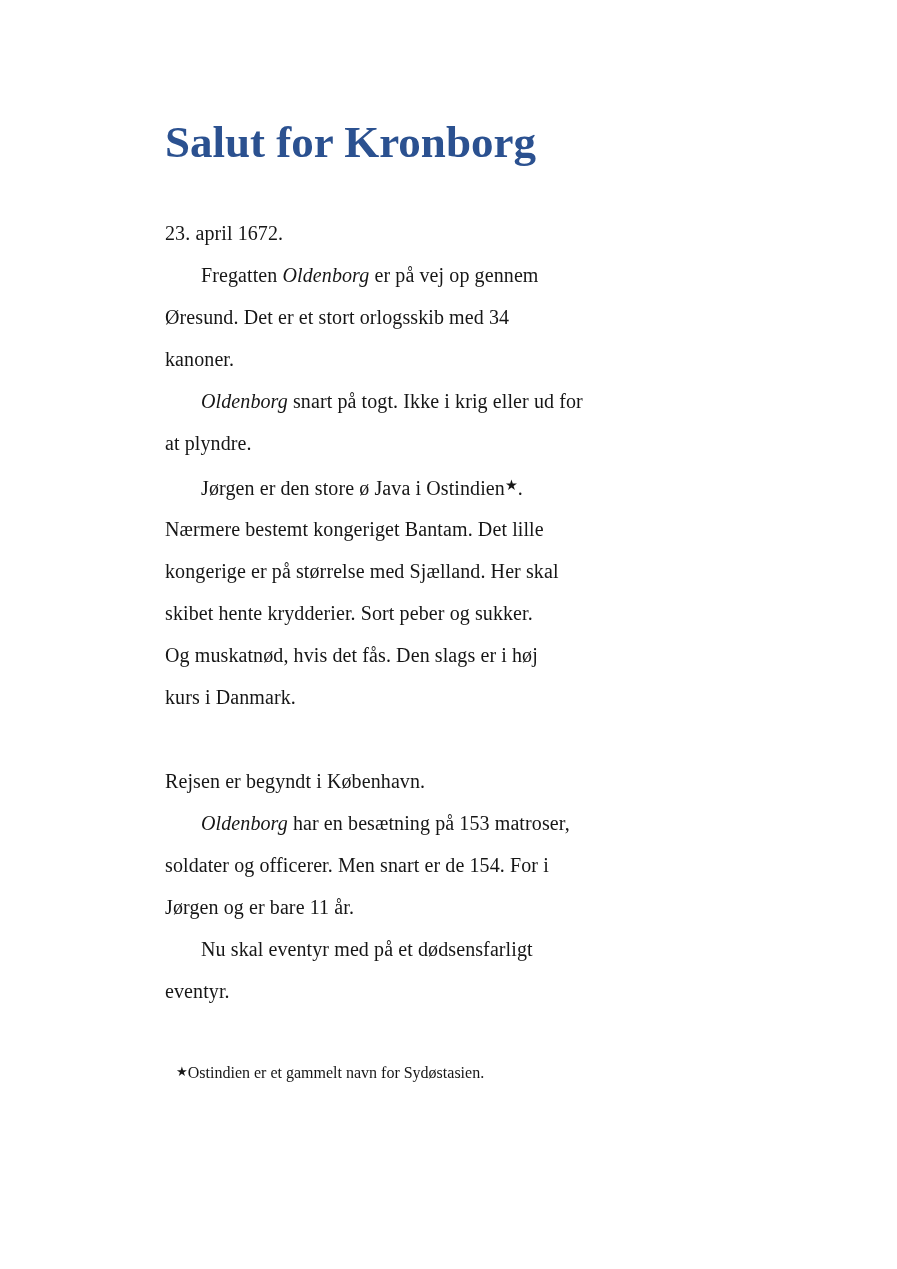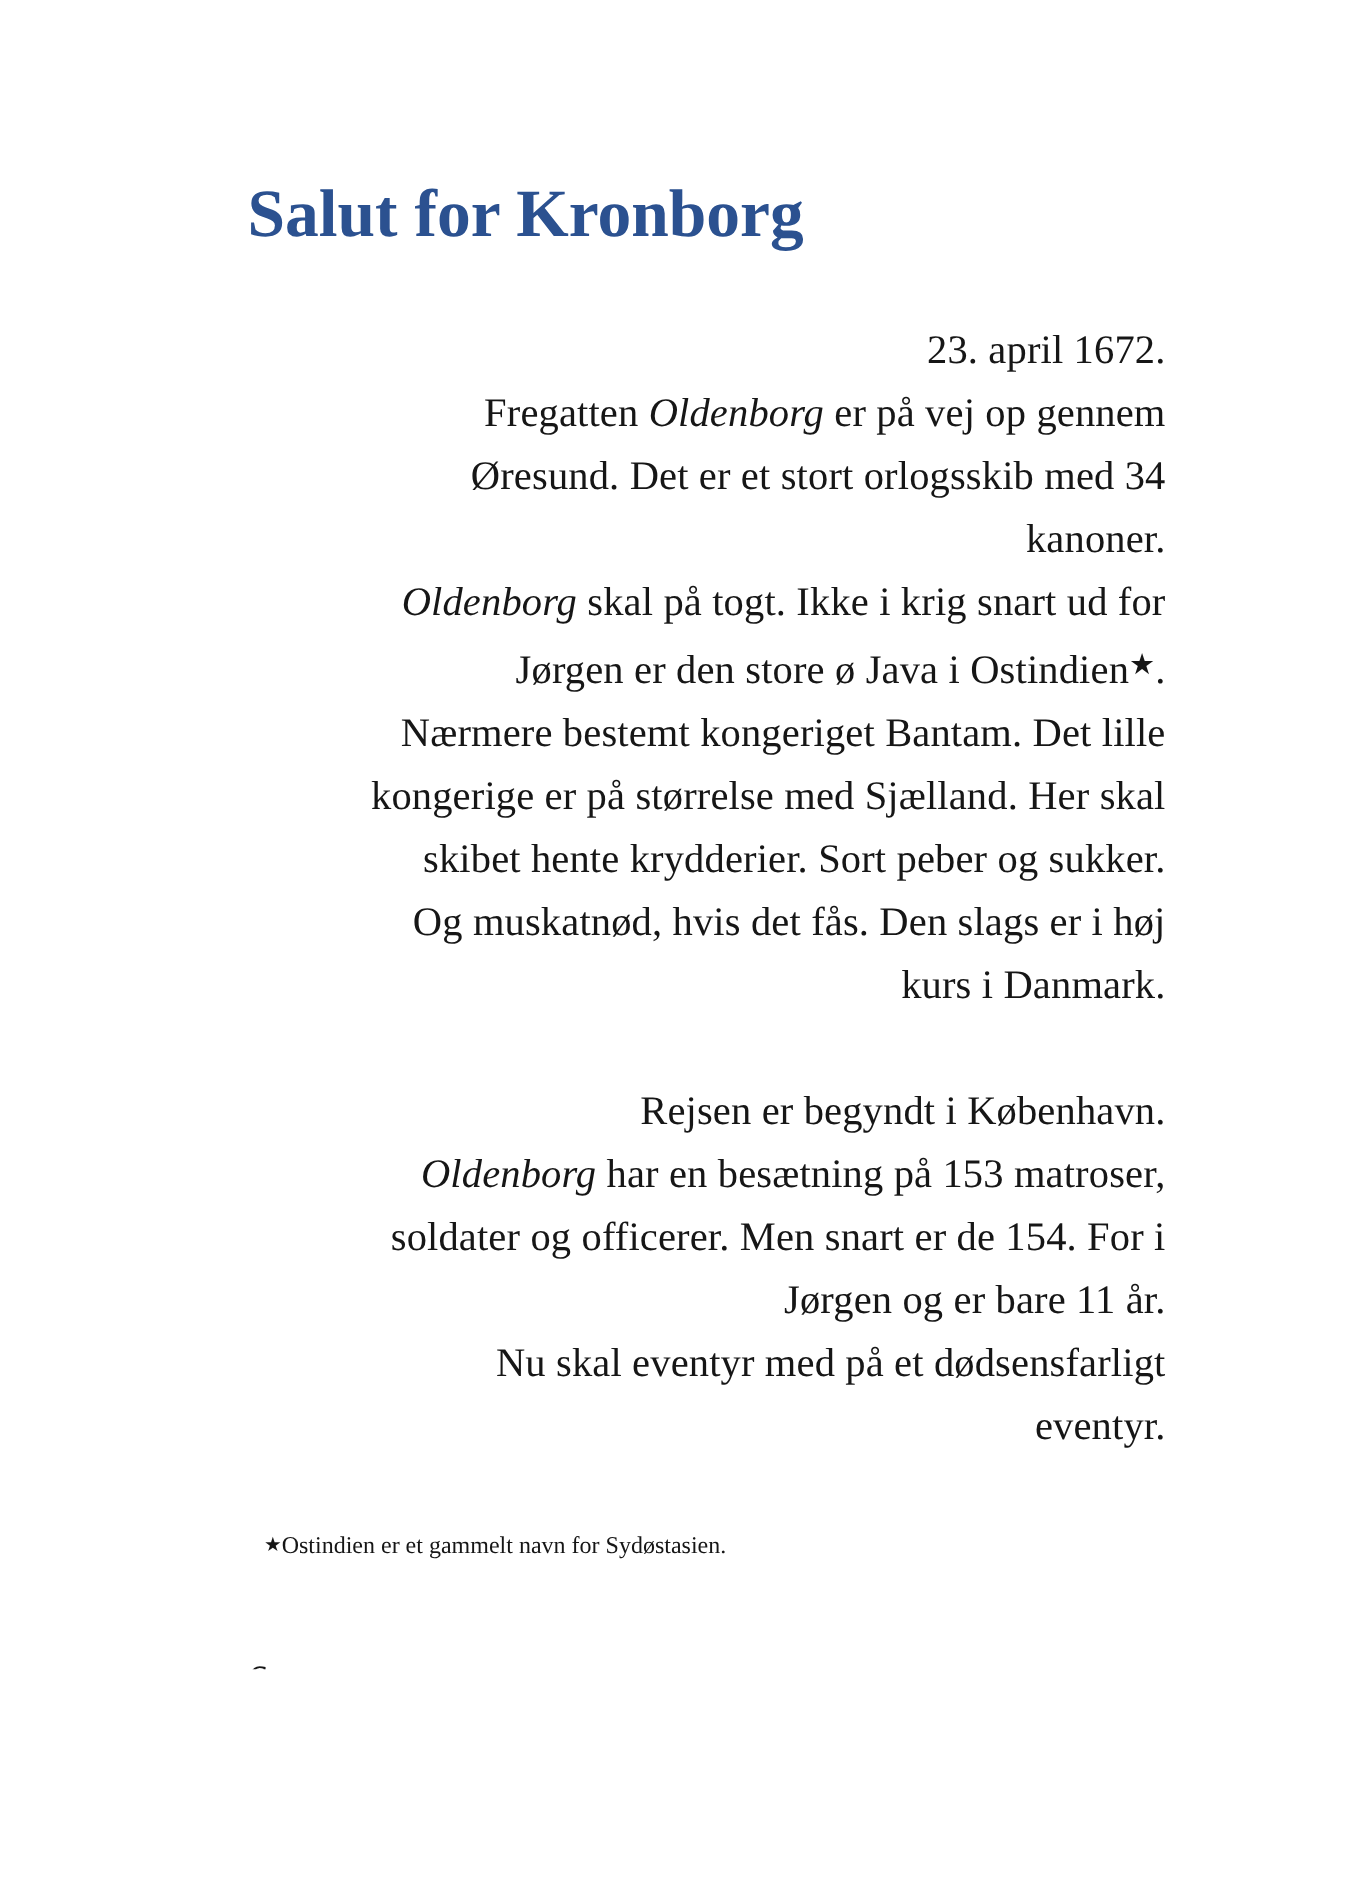--- a/index.html
+++ b/index.html
@@ -15,24 +15,23 @@
     overflow: hidden;
   }
   .chapter-title {
     margin: 0 0 44px 0;
     font-size: 45px;
     line-height: 1.1;
     font-weight: bold;
     letter-spacing: 0px;
   }
   .body-text {
-    font-size: 27px;
+    font-size: 20px;
     line-height: 42px;
     letter-spacing: 0.1px;
-    text-align: right;
   }
   .line { white-space: pre; }
   .line.indent { padding-left: 36px; }
   .spacer { height: 42px; }
   .italic { font-style: italic; }
   .star {
     font-family: "DejaVu Sans", sans-serif;
     font-size: 0.72em;
     vertical-align: 0.32em;
     letter-spacing: 0;
@@ -57,21 +56,22 @@
 <body>
 
 <div class="page" style="background: rgb(255, 255, 255); color: rgb(22, 22, 22);">
   <h1 class="chapter-title" style="color: rgb(43, 81, 144);">Salut for Kronborg</h1>
 
   <div class="body-text">
       <div class="line"><span>23. april 1672.</span></div>
       <div class="line indent"><span>Fregatten </span><span class="italic">Oldenborg</span><span> er på vej op gennem</span></div>
       <div class="line"><span>Øresund. Det er et stort orlogsskib med 34</span></div>
       <div class="line"><span>kanoner.</span></div>
-      <div class="line indent"><span class="italic">Oldenborg</span><span> skal på togt. Ikke i krig snart ud for</span></div>
+      <div class="line indent"><span class="italic">Oldenborg</span><span> snart på togt. Ikke i krig eller ud for</span></div>
+      <div class="line"><span>at plyndre.</span></div>
       <div class="line indent"><span>Jørgen er den store ø Java i Ostindien</span><span class="star">★</span><span>.</span></div>
       <div class="line"><span>Nærmere bestemt kongeriget Bantam. Det lille</span></div>
       <div class="line"><span>kongerige er på størrelse med Sjælland. Her skal</span></div>
       <div class="line"><span>skibet hente krydderier. Sort peber og sukker.</span></div>
       <div class="line"><span>Og muskatnød, hvis det fås. Den slags er i høj</span></div>
       <div class="line"><span>kurs i Danmark.</span></div>
       <div class="spacer"></div>
       <div class="line"><span>Rejsen er begyndt i København.</span></div>
       <div class="line indent"><span class="italic">Oldenborg</span><span> har en besætning på 153 matroser,</span></div>
       <div class="line"><span>soldater og officerer. Men snart er de 154. For i</span></div>

